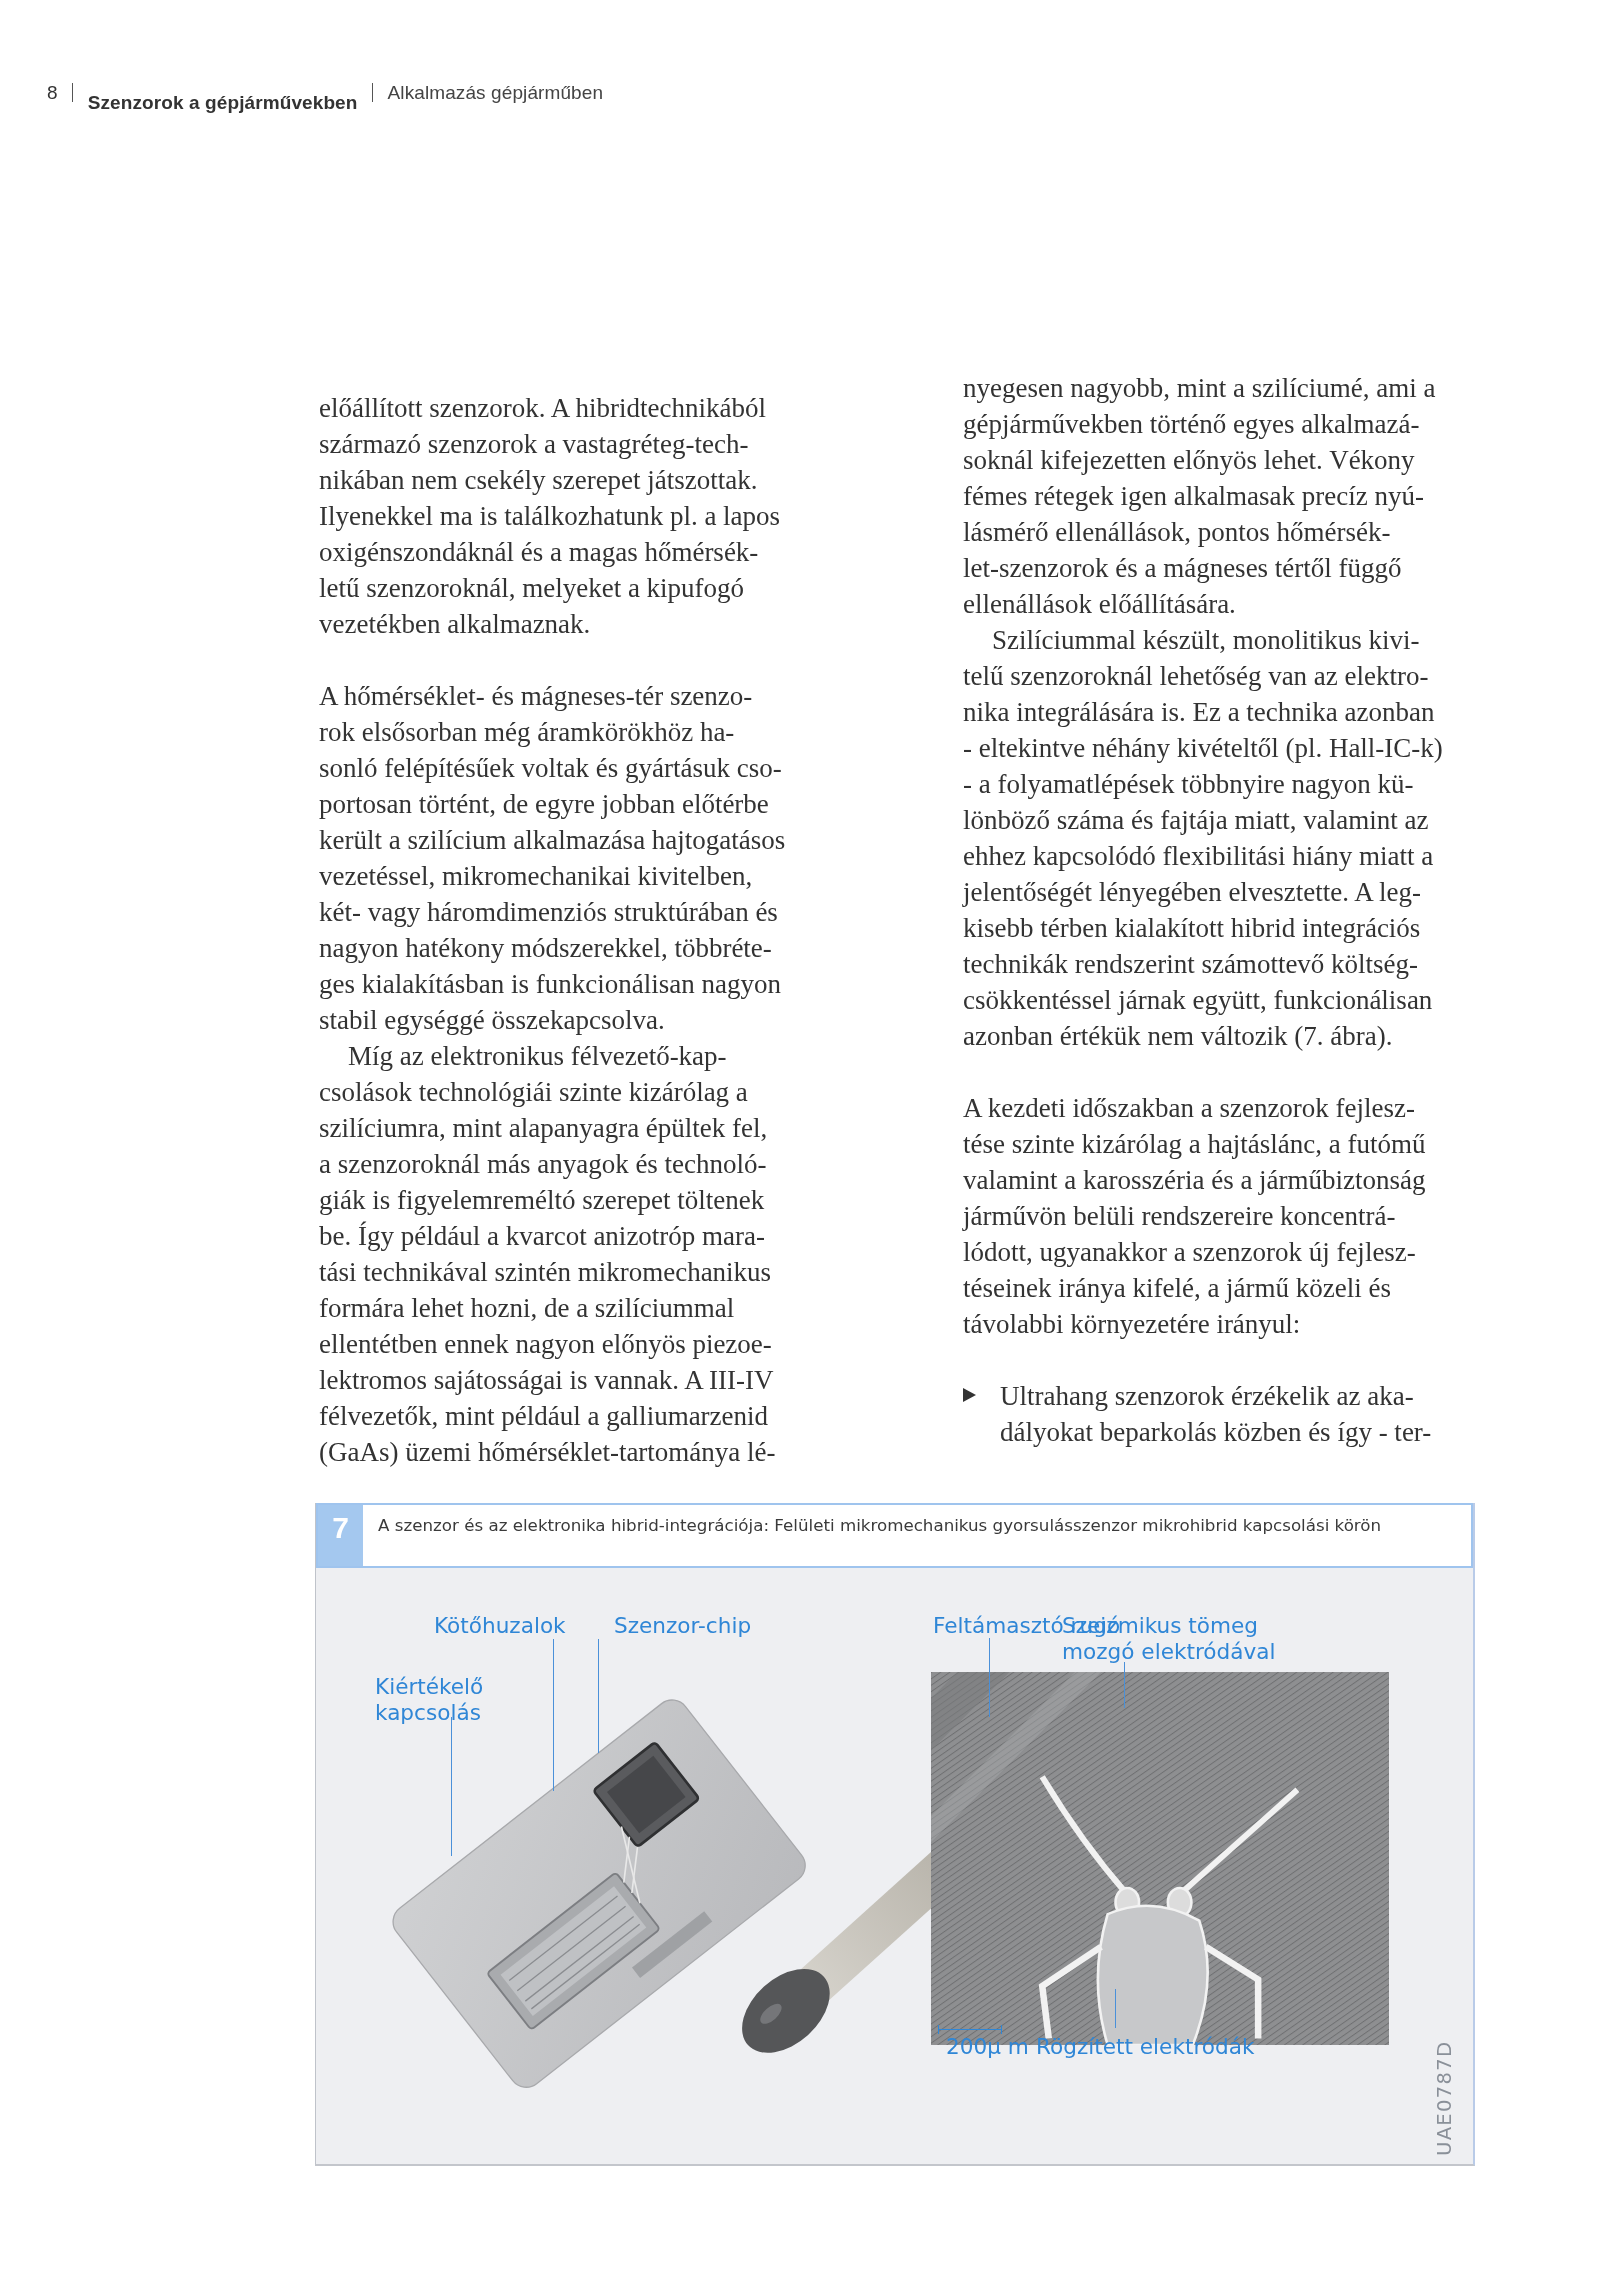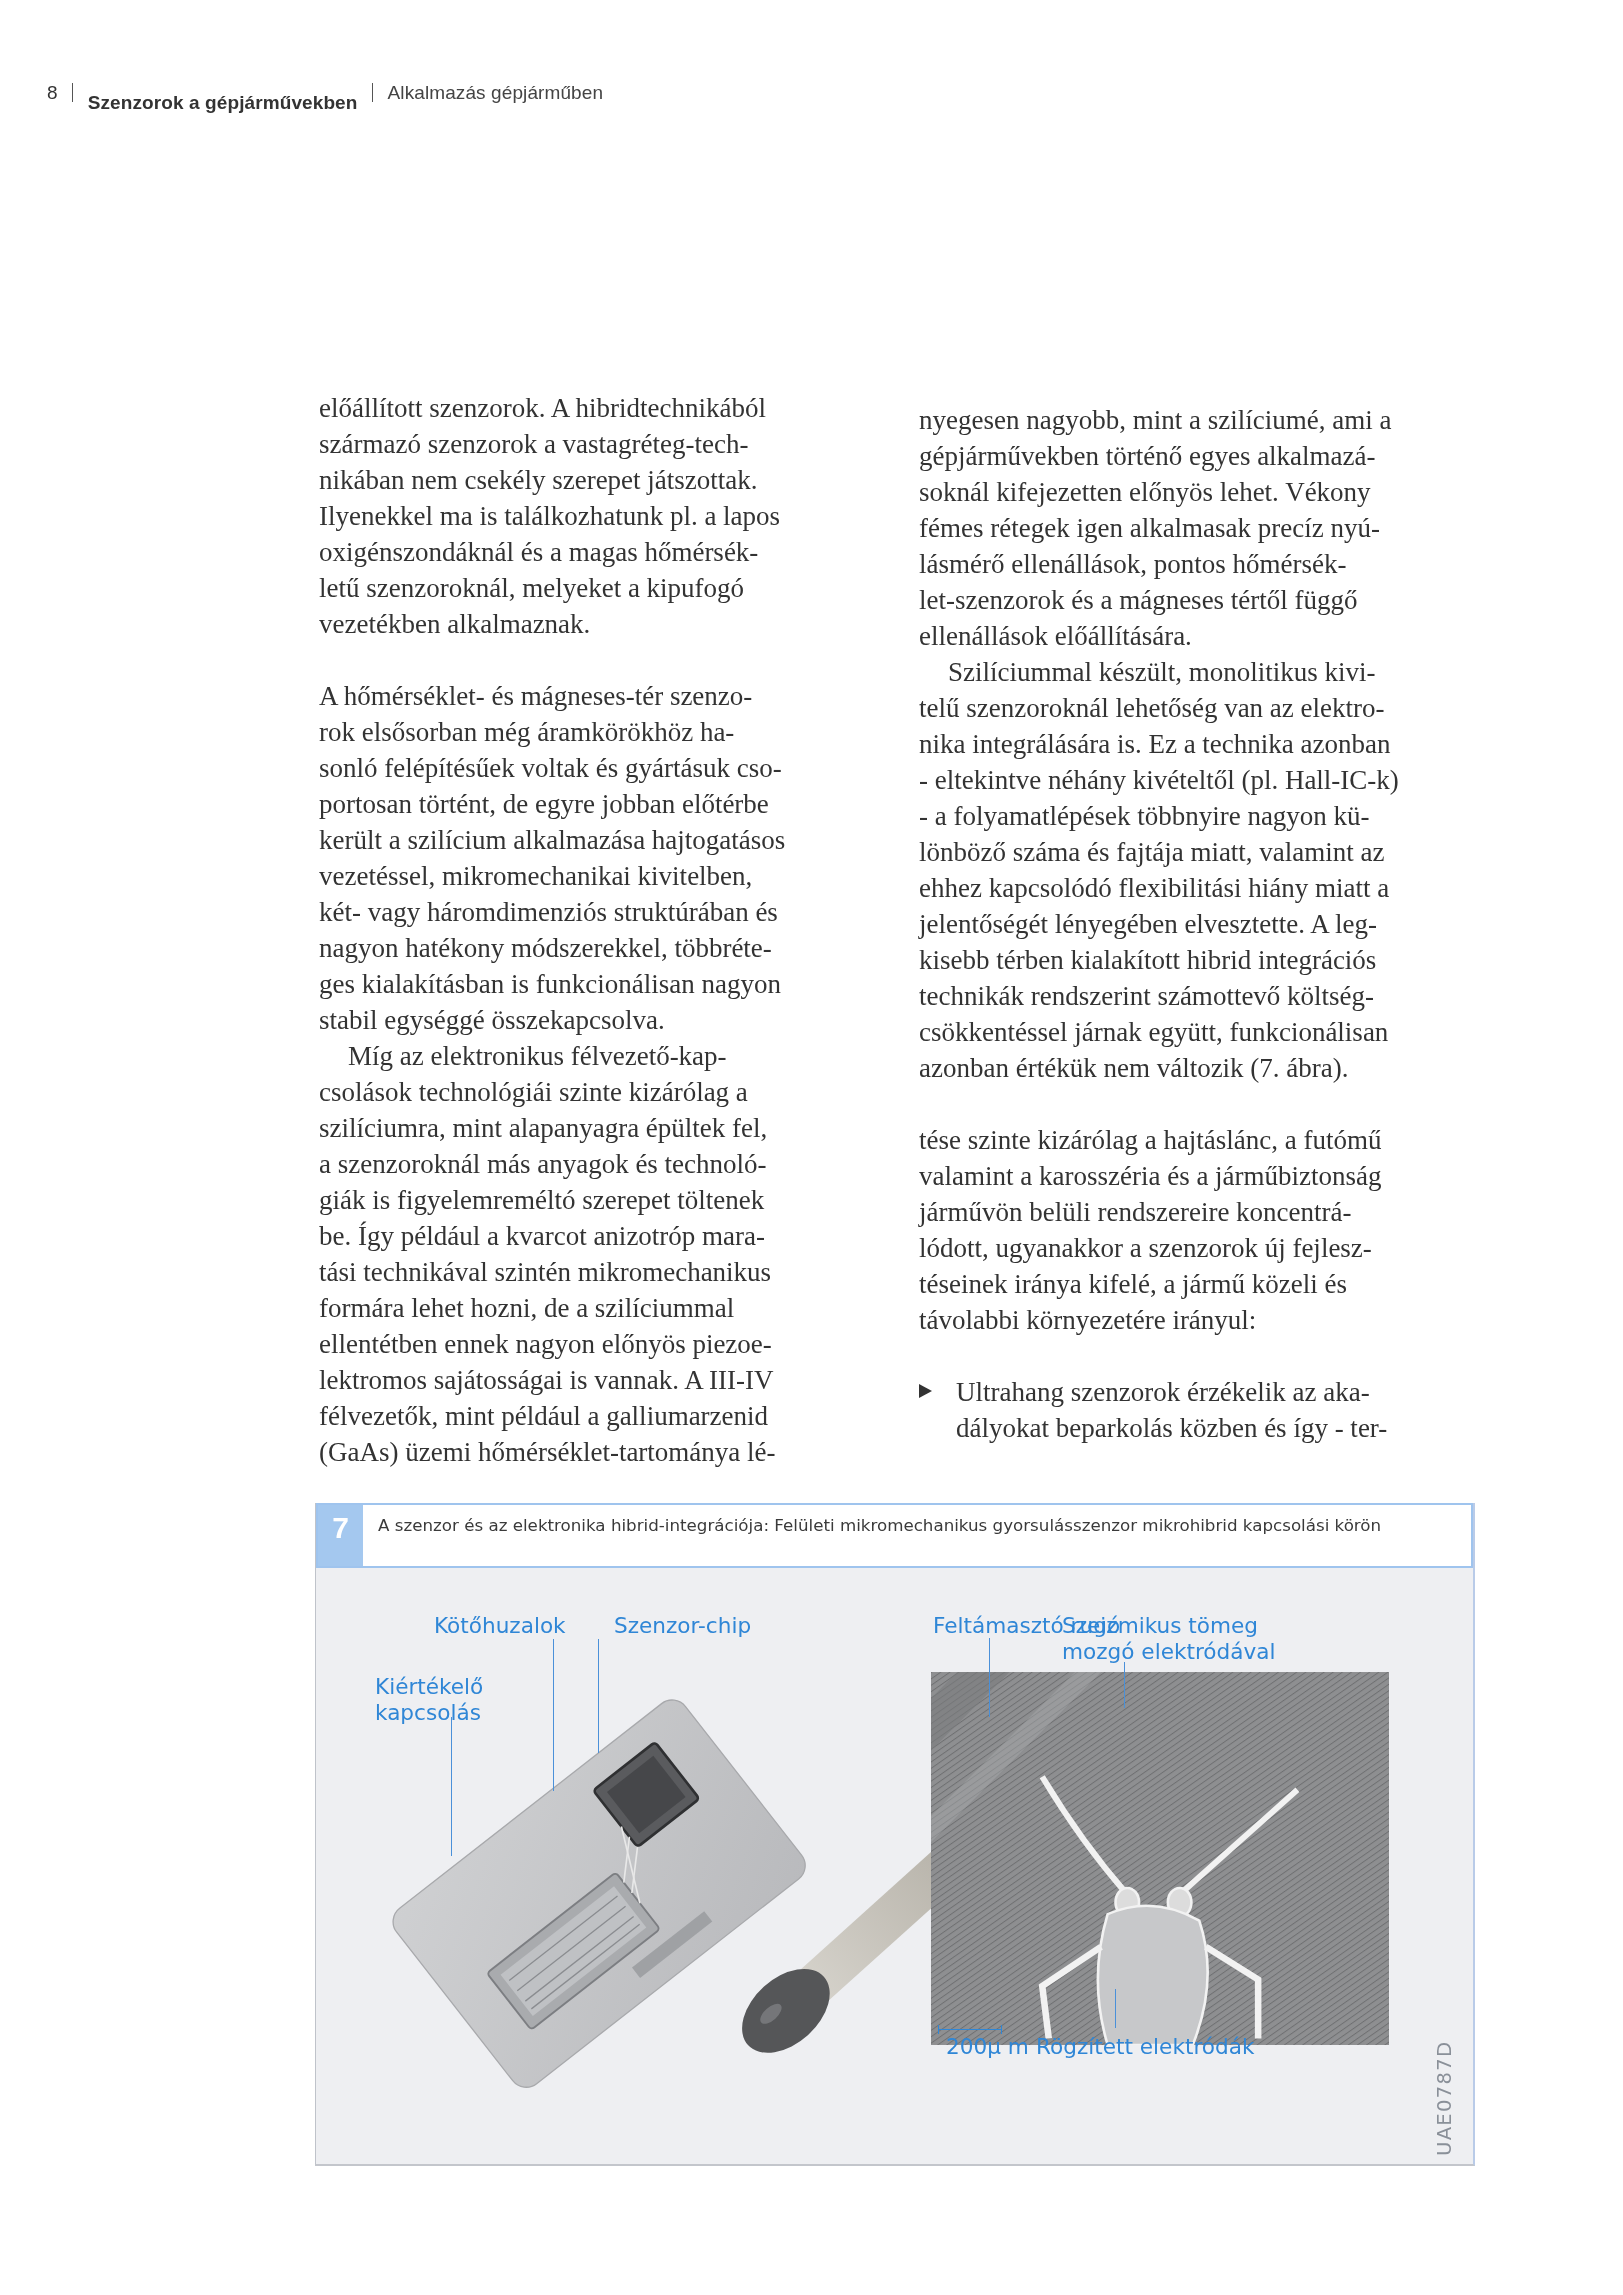--- a/index.html
+++ b/index.html
@@ -17,21 +17,21 @@
   .running-head .sep { display: inline-block; width: 1.3px; height: 19.6px; background: #555; margin: 0 14.4px; }
   .running-head .chapter { font-weight: bold; margin-top: 21px; }
   .running-head .section { color: #444; }
 
   .column {
     position: absolute; top: 370px; width: 563px;
     font-family: "Liberation Serif", "DejaVu Serif", serif;
     font-size: 27px; line-height: 36px; color: #333;
   }
   .col-left { left: 319px; margin-top: 20px; }
-  .col-right { left: 919px; margin-top: 32px; }
+  .col-right { left: 963px; }
   .column p { margin: 0; }
   .column .line { display: block; white-space: nowrap; }
   .gap { height: 36px; }
   .indent { padding-left: 29px; }
   .bullet-item { position: relative; padding-left: 37px; }
   .bullet-item .bullet-icon {
     position: absolute; left: 0; top: 9.8px; width: 0; height: 0;
     border-top: 7.9px solid transparent; border-bottom: 7.9px solid transparent;
     border-left: 13px solid #333;
   }
@@ -141,20 +141,21 @@
       <span class="line">lönböző száma és fajtája miatt, valamint az</span>
       <span class="line">ehhez kapcsolódó flexibilitási hiány miatt a</span>
       <span class="line">jelentőségét lényegében elvesztette. A leg-</span>
       <span class="line">kisebb térben kialakított hibrid integrációs</span>
       <span class="line">technikák rendszerint számottevő költség-</span>
       <span class="line">csökkentéssel járnak együtt, funkcionálisan</span>
       <span class="line">azonban értékük nem változik (7. ábra).</span>
     </p>
   <div class="gap"></div>
   <p>
+      <span class="line">A kezdeti időszakban a szenzorok fejlesz-</span>
       <span class="line">tése szinte kizárólag a hajtáslánc, a futómű</span>
       <span class="line">valamint a karosszéria és a járműbiztonság</span>
       <span class="line">járművön belüli rendszereire koncentrá-</span>
       <span class="line">lódott, ugyanakkor a szenzorok új fejlesz-</span>
       <span class="line">téseinek iránya kifelé, a jármű közeli és</span>
       <span class="line">távolabbi környezetére irányul:</span>
     </p>
   <div class="gap"></div>
   <div class="bullet-item">
     <span class="bullet-icon"></span>

